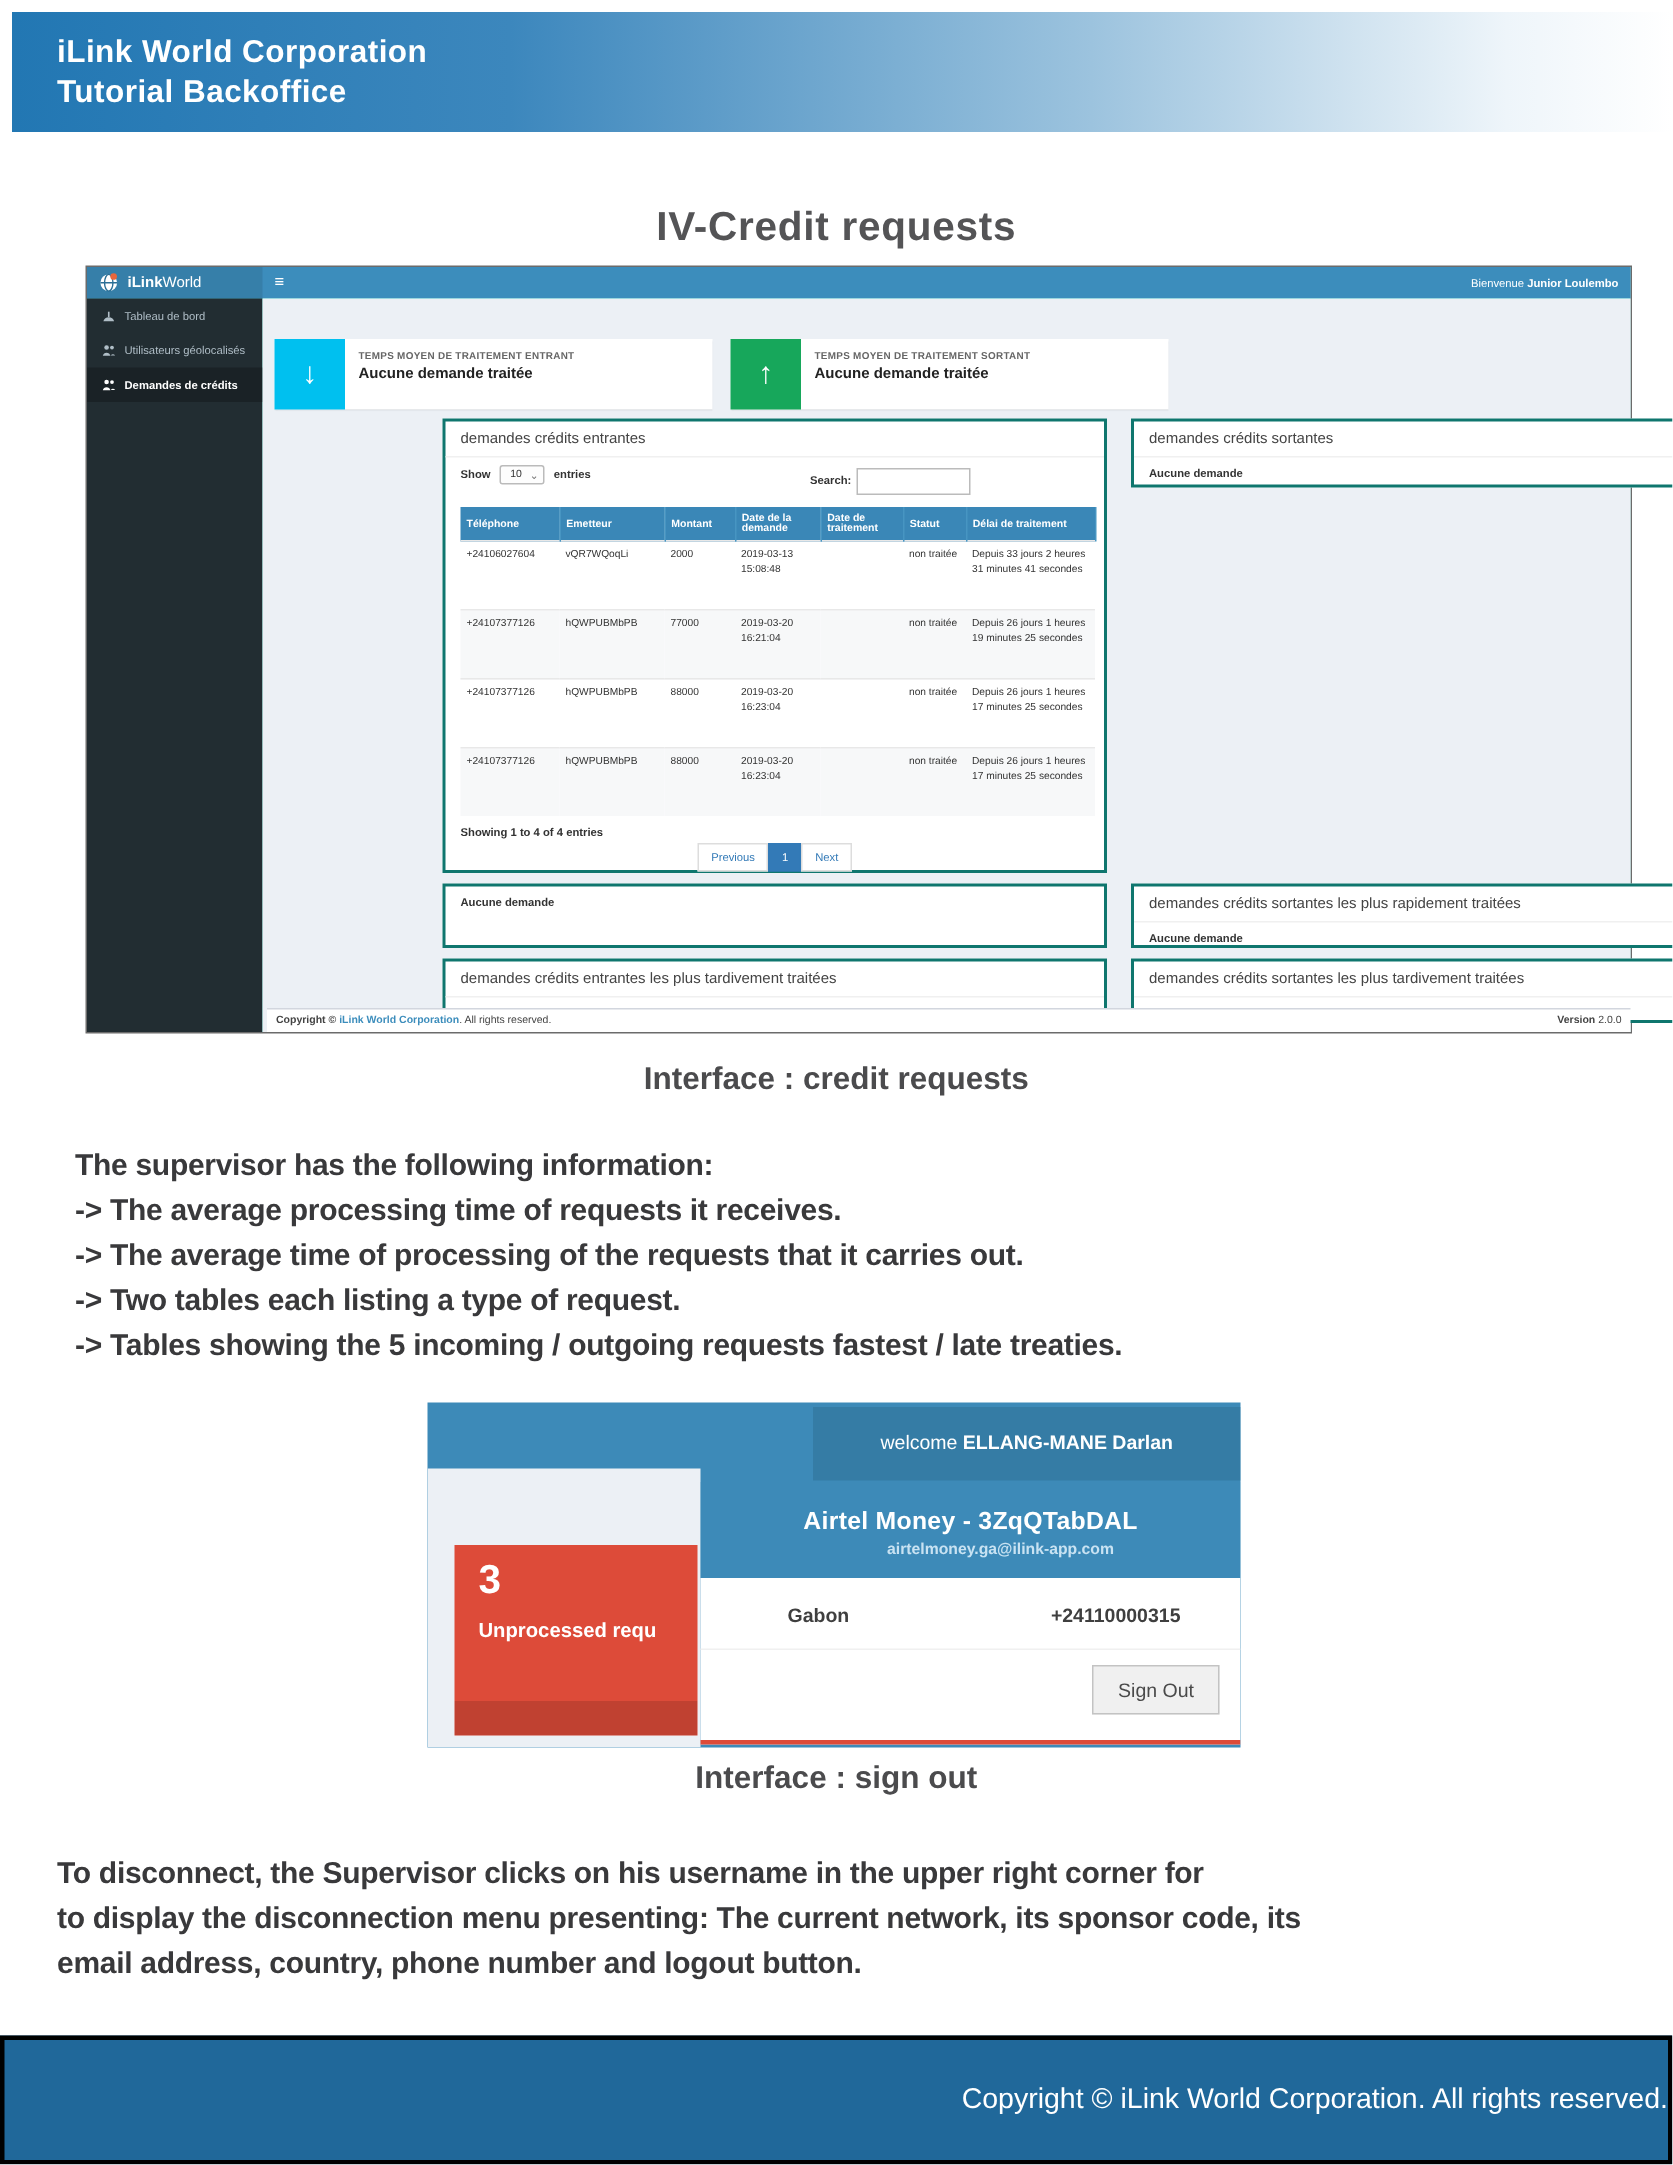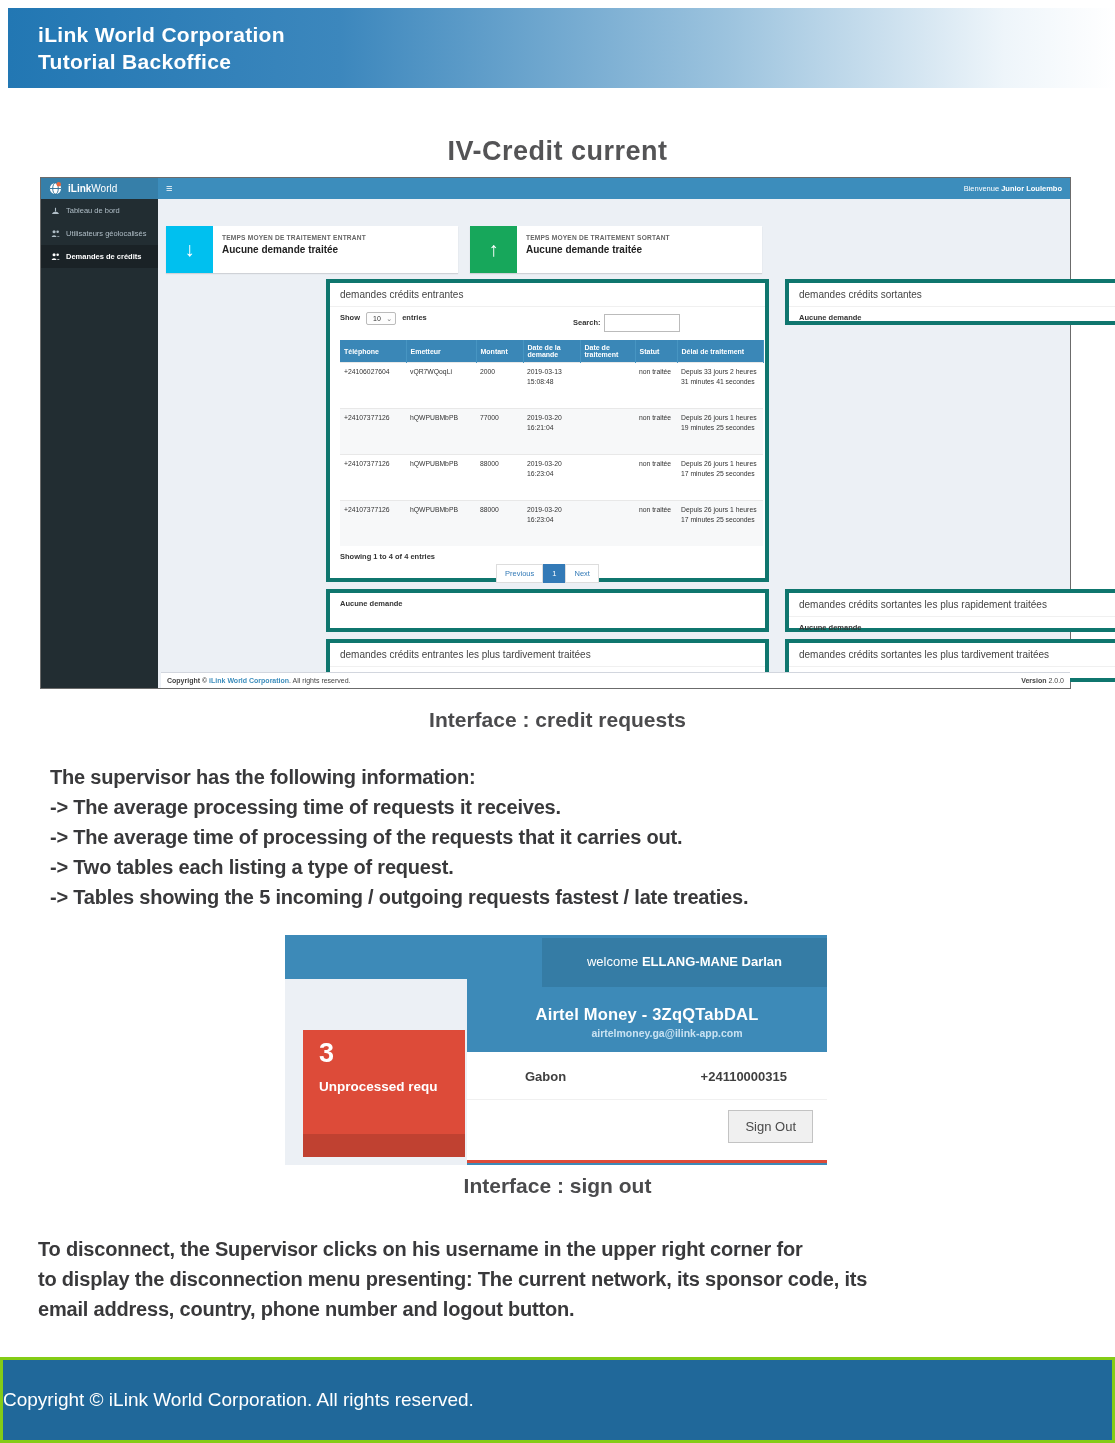--- a/index.html
+++ b/index.html
@@ -11,24 +11,24 @@
     color:#fff;padding:13px 0 0 30px;box-sizing:border-box;}
   .doc-header div{font-size:21px;font-weight:700;line-height:27px;letter-spacing:.3px;}
   .page-title{position:absolute;top:136px;left:0;right:0;text-align:center;
     font-size:27px;font-weight:700;color:#545456;letter-spacing:.5px;}
   .caption{position:absolute;left:0;right:0;text-align:center;font-size:21px;font-weight:700;color:#4b4b4d;}
   .cap1{top:708px;} .cap2{top:1174px;}
   .para{position:absolute;color:#39393b;font-size:20px;font-weight:700;line-height:30px;letter-spacing:-0.2px;}
   .para1{left:50px;top:762px;} .para2{left:38px;top:1234px;}
   
   .page-footer{position:absolute;left:0;right:0;top:1357px;bottom:0;background:#20689a;
-    border:3px solid #84cc16;box-sizing:border-box;color:#fff;text-align:left;
+    border:3px solid #000000;box-sizing:border-box;color:#fff;text-align:right;
     font-size:19px;padding-top:29px;}
   
-  .shot1{position:absolute;left:41px;top:178px;width:1029px;height:510px;background:#5eead4;
+  .shot1{position:absolute;left:58px;top:178px;width:1029px;height:510px;background:#5eead4;
     outline:1px solid #6b6b6b;font-size:8px;color:#333;}
   .s1-topbar{position:absolute;left:0;top:0;right:0;height:21px;background:#3c8dbc;}
   .s1-logo{position:absolute;left:0;top:0;width:117px;height:21px;background:#367fa9;
     color:#fff;display:flex;align-items:center;}
   .s1-logo svg{margin:0 6px 0 8px;}
   .s1-logo .b{font-weight:700;font-size:10px;} .s1-logo .l{font-weight:300;font-size:10px;}
   .s1-burger{position:absolute;left:125px;top:4px;color:#fff;font-size:11px;cursor:pointer;}
   .s1-welcome{position:absolute;right:8px;top:6px;color:#fff;font-size:7.5px;}
   .s1-welcome b{font-weight:700;}
   .s1-sidebar{position:absolute;left:0;top:21px;bottom:0;width:117px;background:#222d32;}
@@ -37,21 +37,21 @@
   .s1-item.active{background:#1a2226;color:#fff;font-weight:700;}
   .s1-content{position:absolute;left:117px;top:21px;right:0;bottom:0;background:#ecf0f5;}
   .statbox{position:absolute;top:27px;width:292px;height:47px;background:#fff;
     box-shadow:0 1px 1px rgba(0,0,0,.12);}
   .statbox .sq{position:absolute;left:0;top:0;width:47px;height:47px;color:#fff;font-size:20px;
     display:flex;align-items:center;justify-content:center;}
   .statbox .tx{position:absolute;left:56px;top:8px;right:4px;}
   .statbox .t1{font-size:6.6px;font-weight:700;color:#666;letter-spacing:.2px;}
   .statbox .t2{font-size:10px;font-weight:700;color:#222;margin-top:3px;}
   .sb1{left:8px;} .sb2{left:312px;}
-  .panel{position:absolute;background:#fff;border:4px solid #0f766e;box-sizing:border-box;margin-left:48px;}
+  .panel{position:absolute;background:#fff;border:2px solid #0f766e;box-sizing:border-box;}
   .panel .ttl{font-size:10px;color:#444;padding:6px 10px;border-bottom:1px solid #f0f0f0;}
   .panel .empty{font-size:7.5px;font-weight:700;color:#333;padding:6px 10px;}
   .p-left{left:120px;top:80px;width:443px;height:303px;}
   .p-right{left:579px;top:80px;width:443px;height:46px;}
   .p-b1{left:120px;top:390px;width:443px;height:43px;}
   .p-b2{left:579px;top:390px;width:443px;height:43px;}
   .p-b3{left:120px;top:440px;width:443px;height:43px;}
   .p-b4{left:579px;top:440px;width:443px;height:43px;}
   .controls{position:relative;height:24px;padding:5px 10px 0 10px;font-size:7.5px;font-weight:700;color:#333;}
   .sel{display:inline-block;width:30px;height:13px;border:1px solid #bbb;border-radius:2px;
@@ -100,21 +100,21 @@
 </head>
 <body>
 
 <div class="page">
 
   <div class="doc-header">
     <div>iLink World Corporation</div>
     <div>Tutorial Backoffice</div>
   </div>
 
-  <div class="page-title">IV-Credit current</div>
+  <div class="page-title">IV-Credit requests</div>
 
   <div class="shot1">
     <div class="s1-topbar">
       <div class="s1-logo">
         <svg width="13" height="13" viewBox="0 0 14 14">
           <circle cx="7" cy="7" r="6" fill="#fff"></circle>
           <ellipse cx="7" cy="7" rx="3" ry="6" fill="none" stroke="#2b6f96" stroke-width="1"></ellipse>
           <line x1="1" y1="7" x2="13" y2="7" stroke="#2b6f96" stroke-width="1"></line>
           <circle cx="10.5" cy="2.5" r="2.4" fill="#e8663c"></circle>
         </svg>

